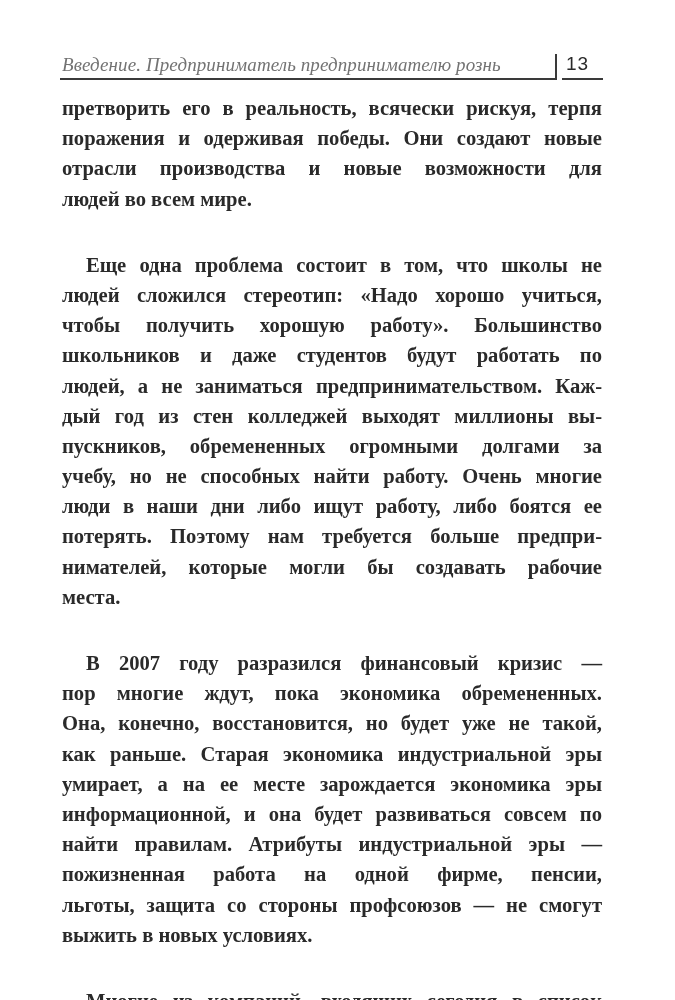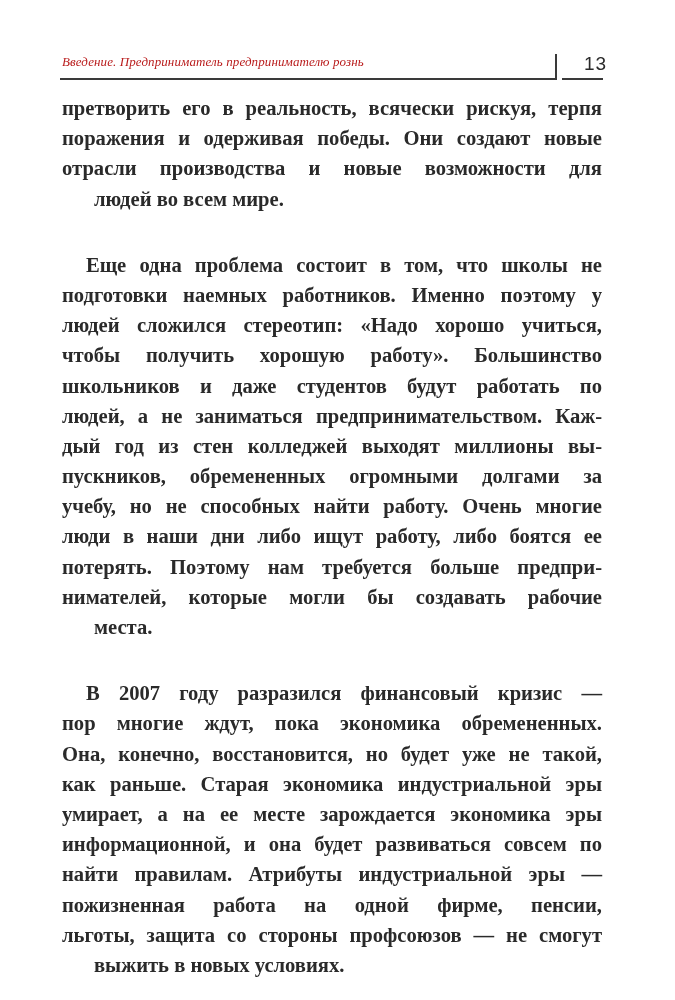--- a/index.html
+++ b/index.html
@@ -1,29 +1,29 @@
 <!DOCTYPE html>
 <html><head>
 <meta charset="utf-8">
 <style>
   html, body { margin: 0; padding: 0; background: #ffffff; }
   body { width: 675px; height: 1000px; position: relative; overflow: hidden;
          font-family: "Liberation Serif", "DejaVu Serif", serif; color: #2a2a2a; }
   .header { position: absolute; left: 60px; top: 50px; width: 545px; height: 32px; }
   .header-title { position: absolute; left: 2px; top: 4px; font-style: italic;
-                  font-size: 13px; letter-spacing: 0.1px; color: #b91c1c; white-space: nowrap; }
+                  font-size: 19px; letter-spacing: 0.1px; color: #737373; white-space: nowrap; }
   .header-rule { position: absolute; left: 0; top: 28px; width: 495px; height: 2px; background: #3a3a3a; }
   .header-vrule { position: absolute; left: 495px; top: 4px; width: 2px; height: 26px; background: #3a3a3a; }
   .page-num-rule { position: absolute; left: 502px; top: 28px; width: 41px; height: 2px; background: #3a3a3a; }
-  .page-number { position: absolute; left: 524px; top: 3px; font-family: "Liberation Sans", sans-serif;
+  .page-number { position: absolute; left: 506px; top: 3px; font-family: "Liberation Sans", sans-serif;
                  font-size: 19px; color: #2a2a2a; letter-spacing: 1px; }
   .body-text { position: absolute; left: 62px; top: 93px; width: 540px; }
   .line { display: block; height: 30.2px; line-height: 30.2px; font-size: 20.6px;
           text-align: justify; text-align-last: justify; white-space: nowrap; overflow: visible; font-weight: bold; }
-  .line.last { text-align-last: left; margin-left: 32px; }
+  .line.last { text-align-last: left; }
   .line.indent { text-indent: 24px; margin-top: 36px; }
 </style>
 </head>
 <body>
 
 <div class="header">
   <div class="header-title">Введение. Предприниматель предпринимателю рознь</div>
   <div class="header-rule"></div>
   <div class="header-vrule"></div>
   <div class="page-number">13</div>
@@ -34,21 +34,20 @@
 
   <div>
     <span class="line">претворить его в реальность, всячески рискуя, терпя</span>
     <span class="line">поражения и одерживая победы. Они создают новые</span>
     <span class="line">отрасли производства и новые возможности для</span>
     <span class="line last">людей во всем мире.</span>
   </div>
 
   <div>
     <span class="line indent">Еще одна проблема состоит в том, что школы не</span>
-    <span class="line">подготовки наемных работников. Именно поэтому у</span>
     <span class="line">людей сложился стереотип: «Надо хорошо учиться,</span>
     <span class="line">чтобы получить хорошую работу». Большинство</span>
     <span class="line">школьников и даже студентов будут работать по</span>
     <span class="line">людей, а не заниматься предпринимательством. Каж-</span>
     <span class="line">дый год из стен колледжей выходят миллионы вы-</span>
     <span class="line">пускников, обремененных огромными долгами за</span>
     <span class="line">учебу, но не способных найти работу. Очень многие</span>
     <span class="line">люди в наши дни либо ищут работу, либо боятся ее</span>
     <span class="line">потерять. Поэтому нам требуется больше предпри-</span>
     <span class="line">нимателей, которые могли бы создавать рабочие</span>

